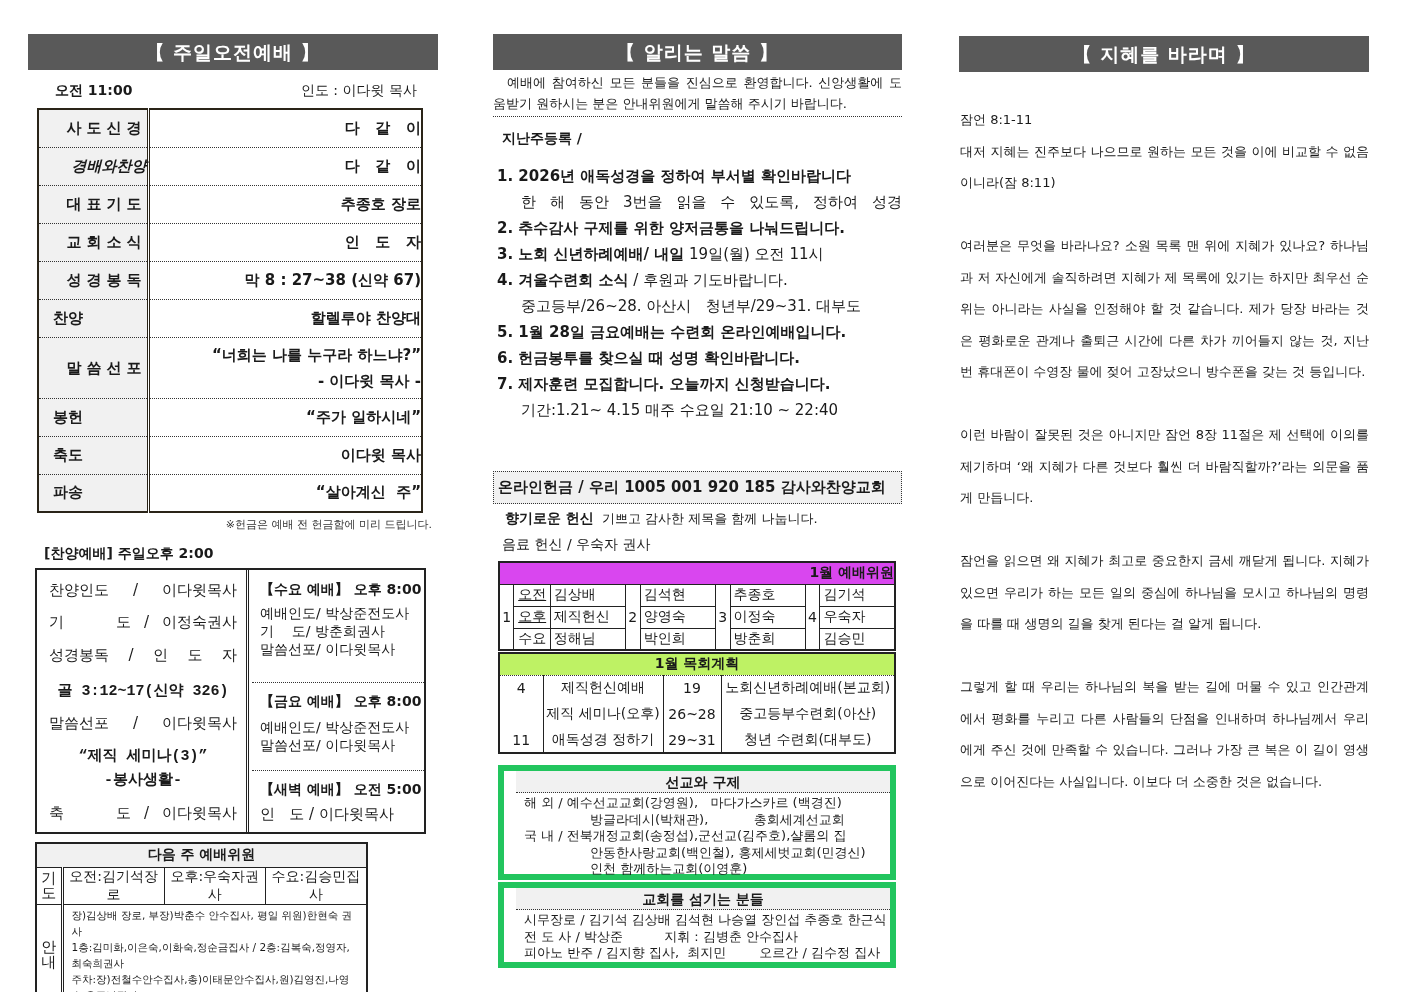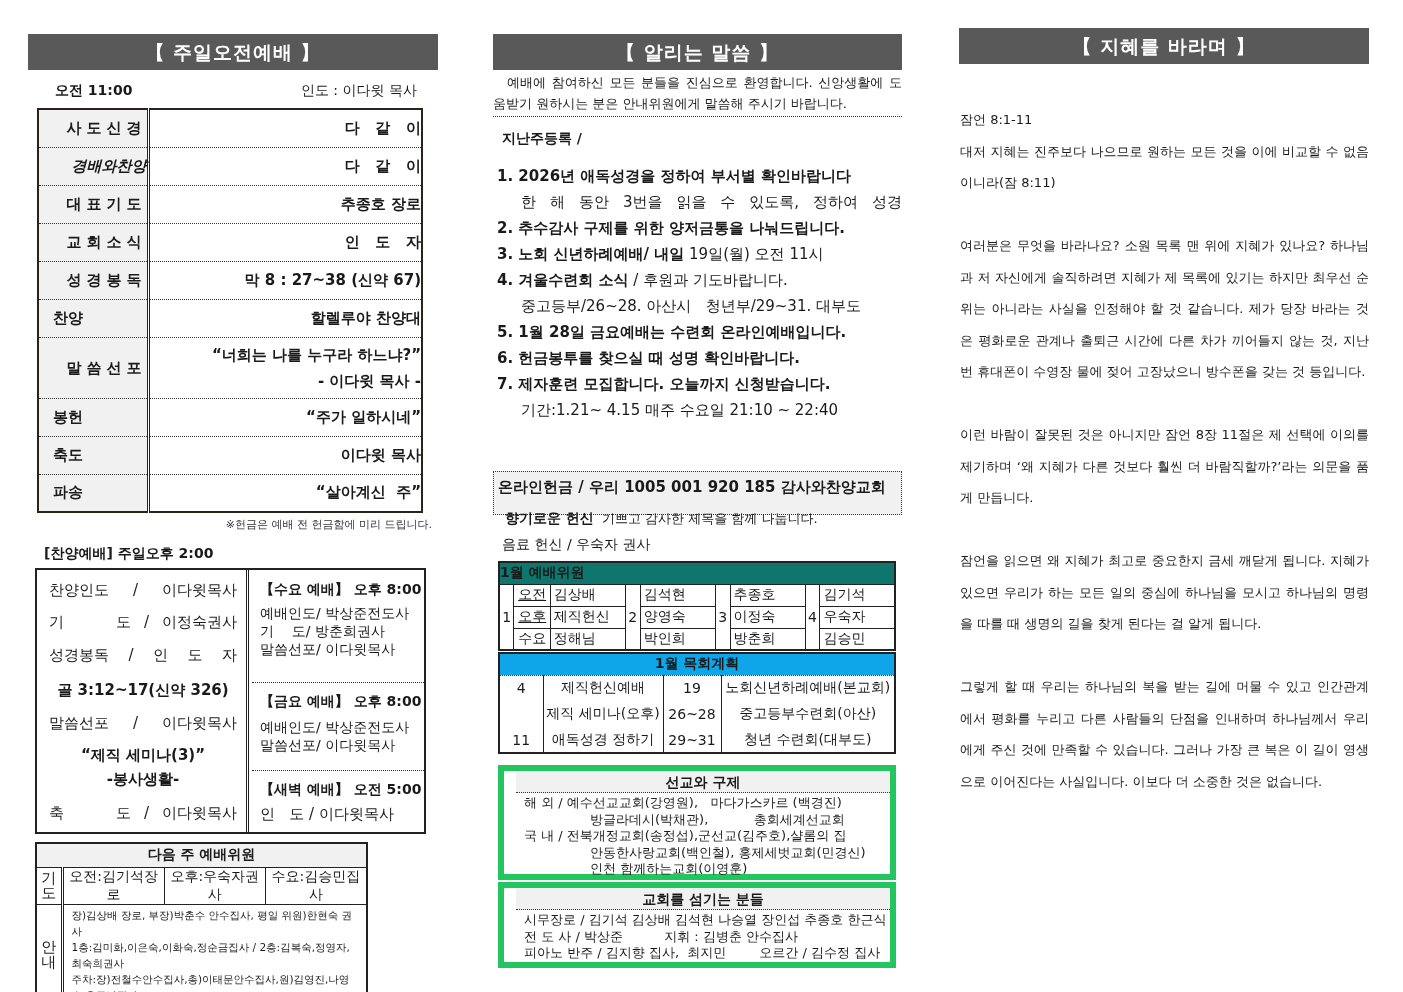--- a/index.html
+++ b/index.html
@@ -25,21 +25,21 @@
   .order-table td.lbl.wide { letter-spacing: 0; font-style: italic; }
   .order-table td.lbl.spread { text-align: justify; text-align-last: justify; padding: 0 14px; letter-spacing: 0; }
   .order-table td.two { height: 61px; line-height: 26px; }
 
   .note { position: absolute; left: 150px; top: 517px; width: 282px; text-align: right; font-size: 11px; color: #333; }
   .pm-title { position: absolute; left: 44px; top: 545px; font-size: 14px; font-weight: bold; }
 
   .pm-box { position: absolute; left: 35px; top: 568px; width: 391px; height: 266px; border: 2px solid #222; }
   .pm-left { position: absolute; left: 0; top: 0; width: 212px; height: 262px; border-right: 3px double #222; font-size: 15px; }
   .pm-left .ln { position: absolute; left: 12px; width: 188px; text-align: justify; text-align-last: justify; }
-  .pm-left .ctr { position: absolute; left: 0; width: 212px; text-align: center; font-weight: bold; }
+  .pm-left .ctr { position: absolute; left: 0; width: 212px; text-align: center; font-weight: bold; font-family: Liberation Mono, monospace; }
   .pm-right { position: absolute; left: 215px; top: 0; width: 172px; height: 262px; font-size: 14px; }
   .pm-right .sect { position: absolute; left: 0; width: 172px; }
   .pm-right .sect + .sect { border-top: 1px dotted #333; }
   .pm-right .h { font-weight: bold; font-size: 14px; padding-left: 8px; }
   .pm-right .r { padding-left: 8px; font-size: 14px; }
 
   .nw-table { position: absolute; left: 35px; top: 842px; width: 333px; border: 2px solid #222; border-collapse: collapse; }
   .nw-table td { border: 1px solid #222; font-size: 14px; }
   .nw-table .head td { background: #f1f1f1; text-align: center; font-weight: bold; height: 24px; }
   .nw-table .side { width: 26px; text-align: center; border-right: 3px double #222; line-height: 15px; font-size: 15px; }
@@ -48,44 +48,44 @@
 
   
   #c2 { left: 0; width: 1403px; }
   #c2 .title-bar { left: 493px; top: 34px; width: 409px; }
   .welcome { position: absolute; left: 493px; top: 72px; width: 409px; font-size: 13px; line-height: 21px; border-bottom: 1px dotted #333; padding-bottom: 2px; text-align: justify; text-indent: 14px; }
   .last-week { position: absolute; left: 502px; top: 130px; font-size: 14px; font-weight: bold; }
   .ann { position: absolute; left: 497px; top: 163px; width: 405px; font-size: 15px; line-height: 26px; }
   .ann .b { font-weight: bold; }
   .ann .sub { padding-left: 24px; font-weight: normal; }
   .ann .sub.j { text-align: justify; text-align-last: justify; }
-  .online { position: absolute; left: 493px; top: 471px; width: 409px; height: 44px; border: 1px dotted #333; background: #f1f1f1; font-size: 15px; font-weight: bold; line-height: 31px; padding-left: 4px; }
+  .online { position: absolute; left: 493px; top: 471px; width: 409px; height: 33px; border: 1px dotted #333; background: #f1f1f1; font-size: 15px; font-weight: bold; line-height: 31px; padding-left: 4px; }
   .fragrant { position: absolute; left: 505px; top: 510px; font-size: 13px; }
   .fragrant .h { font-weight: bold; font-size: 14px; margin-right: 8px; }
   .drink { position: absolute; left: 502px; top: 536px; font-size: 14px; }
 
   .mtable { position: absolute; left: 498px; top: 561px; width: 398px; border: 2px solid #222; border-collapse: collapse; font-size: 14px; }
-  .mtable .head td { background: #0f766e; text-align: left; font-weight: bold; height: 22px; border-bottom: 1px solid #222; }
+  .mtable .head td { background: #d946ef; text-align: right; font-weight: bold; height: 22px; border-bottom: 1px solid #222; }
   .mtable td.n { width: 14px; text-align: center; }
   .mtable td.k { width: 34px; text-align: center; border-left: 1px solid #222; border-bottom: 1px solid #222; }
   .mtable td.v { width: 70px; border-left: 1px solid #222; border-right: 1px solid #222; border-bottom: 1px solid #222; text-align: justify; text-align-last: justify; padding: 0 3px; height: 22px; }
   .mtable tr.last td.v, .mtable tr.last td.k { border-bottom: none; }
 
   .ptable { position: absolute; left: 498px; top: 652px; width: 398px; border: 2px solid #222; border-collapse: collapse; font-size: 14px; }
-  .ptable .head td { background: #0ea5e9; text-align: center; font-weight: bold; height: 22px; border-bottom: 1px dotted #333; }
+  .ptable .head td { background: #bef264; text-align: center; font-weight: bold; height: 22px; border-bottom: 1px dotted #333; }
   .ptable td { text-align: center; height: 26px; }
   .ptable td + td { border-left: 1px solid #222; }
 
   .box { position: absolute; left: 498px; width: 398px; border: 6px solid #22c55e; font-size: 13px; padding-left: 12px; }
   .box .head { background: #f1f1f1; text-align: center; font-weight: bold; height: 22px; line-height: 22px; border-bottom: 1px dotted #333; font-size: 14px; }
   .box .body { padding: 2px 8px; line-height: 16.5px; }
   .box .ind { padding-left: 66px; }
 
   
-  #c3 .title-bar { left: 959px; top: 28px; width: 410px; }
+  #c3 .title-bar { left: 959px; top: 36px; width: 410px; }
   .essay { position: absolute; left: 960px; top: 96px; width: 409px; font-size: 13px; line-height: 31.5px; margin-top: 8px; }
   .essay p { text-align: justify; }
   .essay p.gap { margin-top: 31.5px; }
 </style>
 </head>
 <body>
 
 <div id="c1" class="col">
   <div class="title-bar">【 주일오전예배 】</div>
   <div class="time-row">

